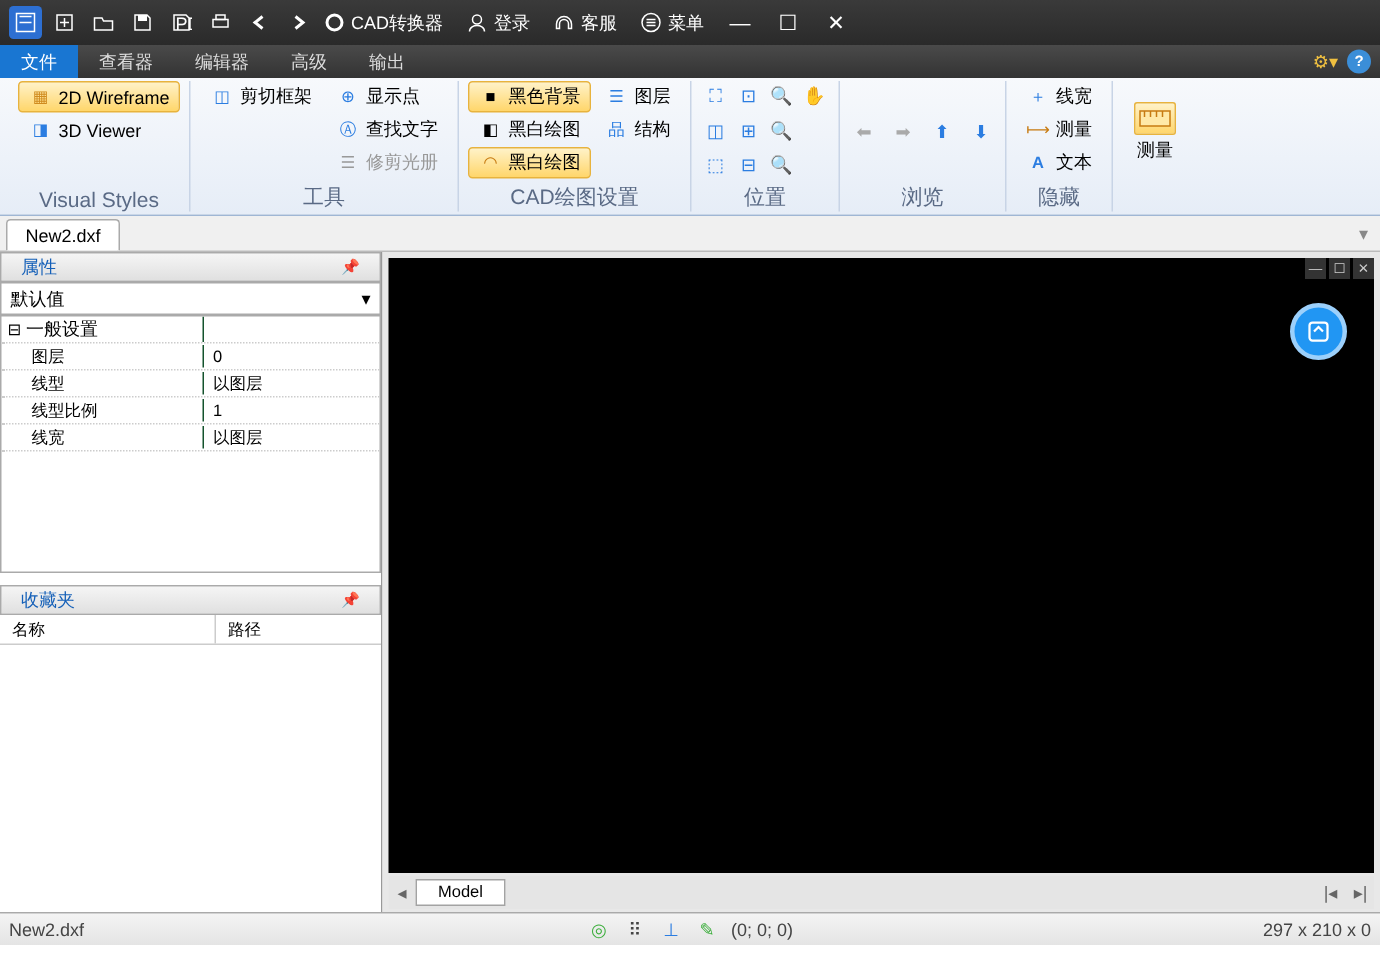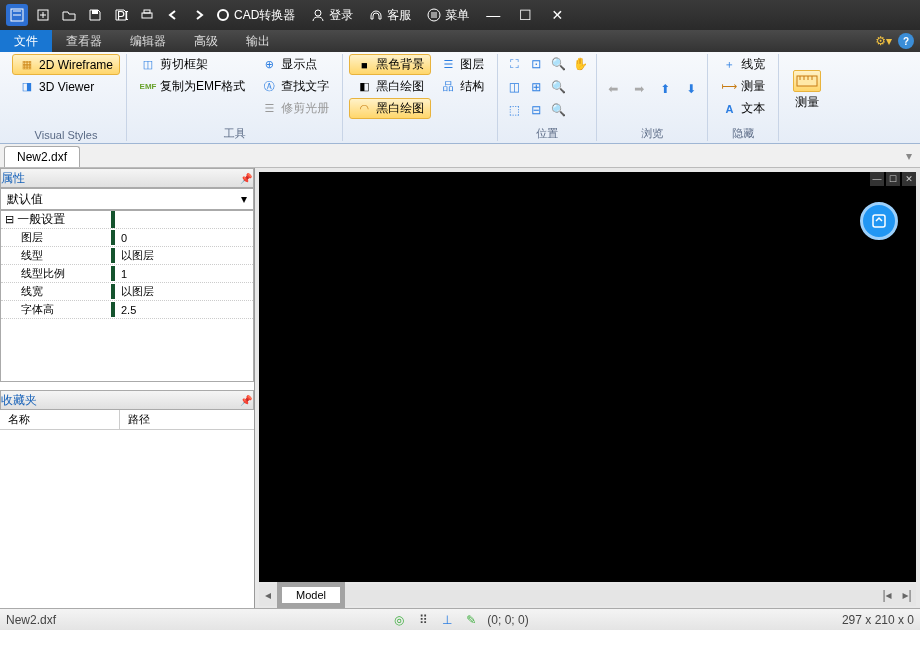--- a/index.html
+++ b/index.html
@@ -18,47 +18,47 @@
 .help-badge{width:16px;height:16px;border-radius:50%;background:#3b8ed8;color:#fff;display:flex;align-items:center;justify-content:center;font-size:10px;font-weight:bold}
 .ribbon{height:92px;background:linear-gradient(#f7f9fc,#e6edf7);border-bottom:1px solid #9fb6d4;display:flex;padding:2px 6px}
 .r-group{display:flex;flex-direction:column;padding:0 6px;border-right:1px solid #c8d4e6}
 .r-body{flex:1;display:flex;gap:2px}
 .r-col{display:flex;flex-direction:column;gap:1px}
 .r-btn{display:flex;align-items:center;gap:4px;padding:2px 6px;cursor:pointer;border:1px solid transparent;border-radius:3px;white-space:nowrap;height:21px}
 .r-btn.sel{background:linear-gradient(#fff2c8,#ffd66b);border-color:#e8b33d}
 .r-ico{width:16px;height:16px;display:flex;align-items:center;justify-content:center;font-size:11px}
 .r-bigcol{display:flex;flex-direction:column;align-items:center;justify-content:center;padding:4px 8px;cursor:pointer;gap:2px}
 .r-bigico{width:28px;height:22px;background:linear-gradient(#fff2c8,#ffd66b);border:1px solid #e8b33d;border-radius:2px;display:flex;align-items:center;justify-content:center}
-.r-title{text-align:center;font-size:11px;color:#5a6a85;padding-top:2px}
+.r-title{text-align:center;font-size:14px;color:#5a6a85;padding-top:2px}
 .r-iconbtn{width:20px;height:20px;display:flex;align-items:center;justify-content:center;cursor:pointer;border:1px solid transparent;border-radius:2px}
 .r-iconrow{display:flex;gap:2px}
 .tabstrip{height:24px;background:#f0f0f0;border-bottom:1px solid #bbb;display:flex;align-items:flex-end;padding-left:4px}
 .doc-tab{background:#fff;border:1px solid #aaa;border-bottom:none;border-radius:3px 3px 0 0;padding:3px 12px;cursor:pointer;font-size:11px}
 .tab-close{float:right;margin-left:auto;color:#888}
 .workspace{display:flex;height:440px}
 .left-pane{width:255px;display:flex;flex-direction:column;border-right:1px solid #999}
-.panel-hd{height:20px;background:linear-gradient(#f5f5f5,#e0e0e0);border:1px solid #aaa;display:flex;align-items:center;padding:0 0;color:#1560b8;font-size:11px}
+.panel-hd{height:20px;background:linear-gradient(#f5f5f5,#e0e0e0);border:1px solid #aaa;display:flex;align-items:center;padding:0 13px;color:#1560b8;font-size:11px}
 .panel-hd .pin{margin-left:auto;font-size:10px;color:#666}
 .prop-sel{height:22px;border:1px solid #aaa;background:#fff;display:flex;align-items:center;padding:0 6px;justify-content:space-between}
 .prop-grid{border:1px solid #aaa;flex:0 0 172px;overflow:auto;background:#fff}
 .pg-row{display:flex;border-bottom:1px dotted #ccc;height:18px;align-items:center}
-.pg-label{width:114px;padding-left:20px;border-right:4px solid #14532d;font-size:11px}
+.pg-label{width:135px;padding-left:20px;border-right:1px solid #14532d;font-size:11px}
 .pg-label.group{padding-left:4px;font-weight:normal}
 .pg-val{flex:1;padding-left:6px;font-size:11px}
 .fav{flex:1;display:flex;flex-direction:column}
 .fav-hd{display:flex;border-bottom:1px solid #ccc;height:20px;align-items:center}
 .fav-col{padding:2px 8px;font-size:11px}
 .canvas-wrap{flex:1;display:flex;flex-direction:column;background:#e8e8e8;position:relative}
 .canvas-tools{position:absolute;top:4px;right:4px;display:flex;gap:2px;z-index:2}
 .ct-ico{width:14px;height:14px;background:#333;color:#ccc;display:flex;align-items:center;justify-content:center;font-size:9px;cursor:pointer}
 .canvas{flex:1;background:#000;margin:4px 4px 0 4px;position:relative}
 .fab{position:absolute;top:30px;right:18px;width:38px;height:38px;border-radius:50%;background:#2196f3;border:3px solid #9cd0fb;display:flex;align-items:center;justify-content:center;color:#fff;cursor:pointer}
 .model-strip{height:22px;background:#e5e5e5;display:flex;align-items:center;margin:2px 4px 2px 4px}
 .ms-arrow{width:18px;text-align:center;color:#666;cursor:pointer}
-.ms-tab{background:#fff;border:5px solid #a3a3a3;padding:2px 14px;font-size:11px;cursor:pointer}
+.ms-tab{background:#fff;border:1px solid #a3a3a3;padding:2px 14px;font-size:11px;cursor:pointer}
 .ms-scroll{margin-left:auto;display:flex;gap:2px}
 .statusbar{height:22px;background:linear-gradient(#f4f4f4,#e4e4e4);border-top:1px solid #aaa;display:flex;align-items:center;padding:0 6px;font-size:11px;color:#444}
 .sb-mid{position:absolute;left:50%;transform:translateX(-50%);display:flex;align-items:center;gap:8px}
 .sb-ico{width:16px;height:16px;display:flex;align-items:center;justify-content:center;cursor:pointer}
 .sb-right{margin-left:auto}
 svg{display:block}
 </style>
 </head>
 <body>
 
@@ -171,24 +171,20 @@
     <div class="r-title">Visual Styles</div>
   </div>
 
   <div class="r-group">
     <div class="r-body">
       <div class="r-col">
         <div class="r-btn">
             <span class="r-ico" style="color:#2b7de1">◫</span>
             <span>剪切框架</span>
           </div>
-        <div class="r-btn">
-            <span class="r-ico" style="color:#6aa22e;font-size:8px;font-weight:bold">EMF</span>
-            <span>复制为EMF格式</span>
-          </div>
       </div>
       <div class="r-col">
         <div class="r-btn">
             <span class="r-ico" style="color:#2b7de1">⊕</span>
             <span>显示点</span>
           </div>
         <div class="r-btn">
             <span class="r-ico" style="color:#2b7de1">Ⓐ</span>
             <span>查找文字</span>
           </div>
@@ -221,20 +217,21 @@
         <div class="r-btn">
             <span class="r-ico" style="color:#2b7de1">☰</span>
             <span>图层</span>
           </div>
         <div class="r-btn">
             <span class="r-ico" style="color:#2b7de1">品</span>
             <span>结构</span>
           </div>
       </div>
     </div>
+    <div class="r-title">CAD绘图设置</div>
   </div>
 
   <div class="r-group">
     <div class="r-body">
         <div class="r-col" style="gap:3px">
       <div class="r-iconrow">
         <div class="r-iconbtn" style="color:#2b7de1">⛶</div>
         <div class="r-iconbtn" style="color:#2b7de1">⊡</div>
         <div class="r-iconbtn" style="color:#2b7de1">🔍</div>
         <div class="r-iconbtn" style="color:#2b7de1">✋</div>
@@ -335,34 +332,30 @@
             <div class="pg-val">以图层</div>
           </div>
           <div class="pg-row">
             <div class="pg-label">线型比例</div>
             <div class="pg-val">1</div>
           </div>
           <div class="pg-row">
             <div class="pg-label">线宽</div>
             <div class="pg-val">以图层</div>
           </div>
-          <div class="pg-row">
-            <div class="pg-label">字体高</div>
-            <div class="pg-val">2.5</div>
-          </div>
         </div>
     </div>
     <div style="height:8px"></div>
     <div class="panel-hd">
         <span>收藏夹</span>
         <span class="pin">📌</span>
       </div>
     <div class="fav">
       <div class="fav-hd">
-        <div class="fav-col" style="width:120px;border-right:1px solid #ccc">名称</div>
+        <div class="fav-col" style="width:144px;border-right:1px solid #ccc">名称</div>
         <div class="fav-col">路径</div>
       </div>
       <div style="flex:1;background:#fff"></div>
     </div>
   </div>
 
   <div class="canvas-wrap">
     <div class="canvas-tools">
       <div class="ct-ico">—</div>
       <div class="ct-ico">☐</div>

